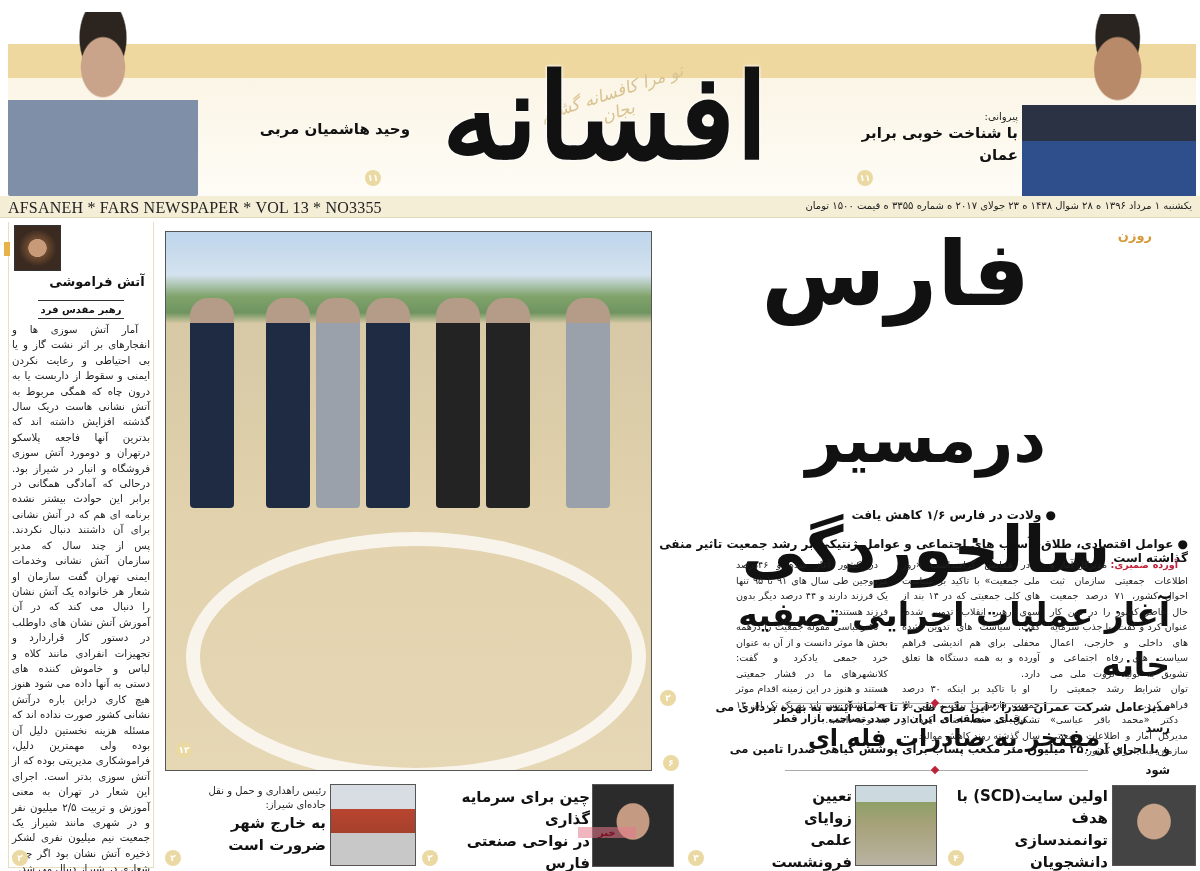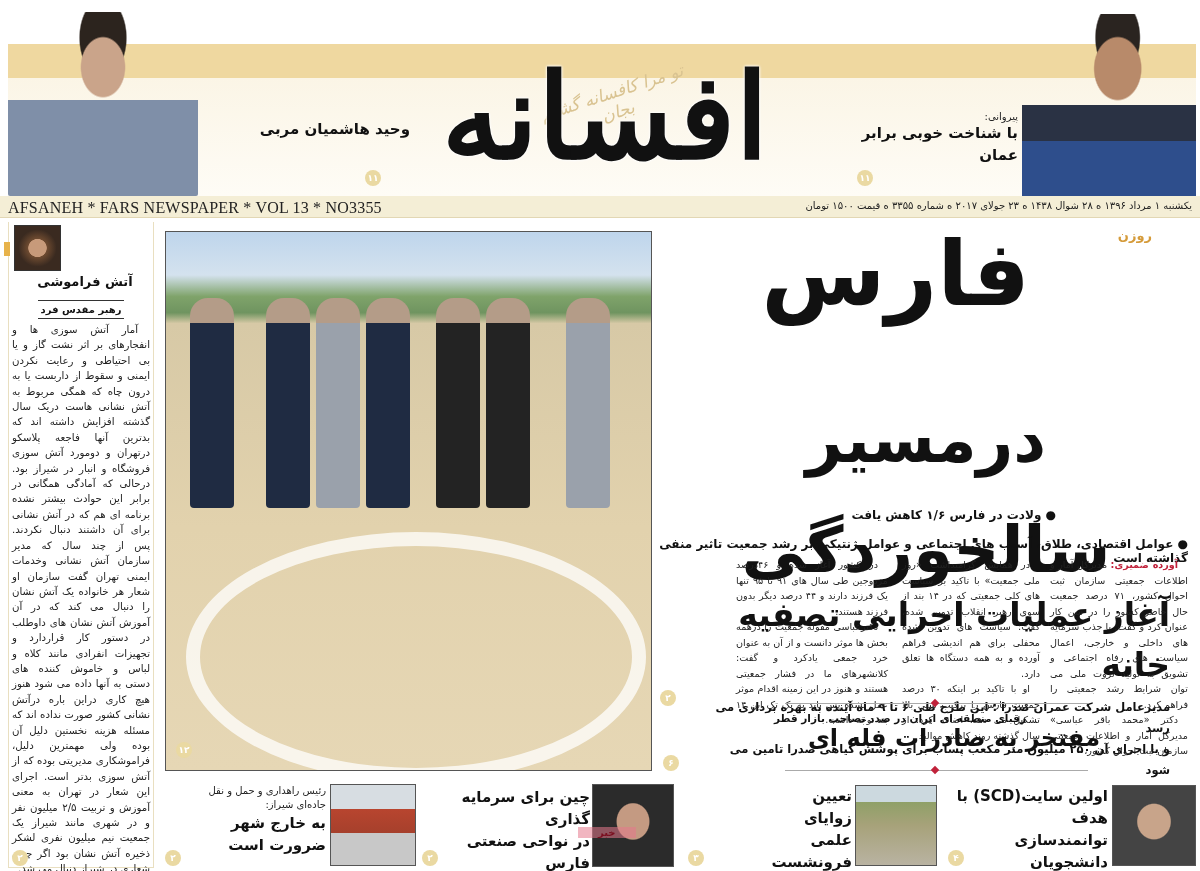--- a/index.html
+++ b/index.html
@@ -44,21 +44,21 @@
                 font-size: 9px; font-weight: bold; text-align: center; line-height: 16px; }
 
   
   .col-left { left: 8px; top: 222px; width: 146px; height: 646px; border: 1px solid #e9dfc0;
               border-top: none; }
   .col-left-accent { left: 4px; top: 242px; width: 6px; height: 14px; background: #e7b24a; }
   .author-thumb { left: 14px; top: 225px; width: 47px; height: 46px;
                   background: radial-gradient(ellipse at 50% 50%, #c79a7a 0 28%, #6d4a30 30%, #3a2a20 60%);
                   border: 1px solid #333; }
   .section-label { right: 48px; top: 228px; font-size: 13px; color: #d59b3a; font-weight: bold; }
-  .col-title { left: 12px; top: 274px; width: 146px; text-align: center; font-weight: bold; font-size: 13px; }
+  .col-title { left: 24px; top: 274px; width: 146px; text-align: center; font-weight: bold; font-size: 13px; }
   .col-author { left: 38px; top: 300px; width: 86px; text-align: center; font-size: 10px; font-weight: bold;
                 border-top: 1px solid #333; border-bottom: 1px solid #333; padding: 3px 0; }
   .col-body { left: 12px; top: 322px; width: 138px; font-size: 10.2px; line-height: 15.4px;
               text-align: justify; color: #222; }
   .col-body p { text-indent: 12px; }
 
   
   .main-photo { left: 165px; top: 231px; width: 487px; height: 540px; border: 1px solid #555;
                 background: linear-gradient(180deg, #bed5ec 0, #d4e2ee 8%, #7fa36a 12%, #6f9460 15%, #d7c9a6 17%, #e2d2ad 55%, #e6d7b5 100%);
                 overflow: hidden; }

